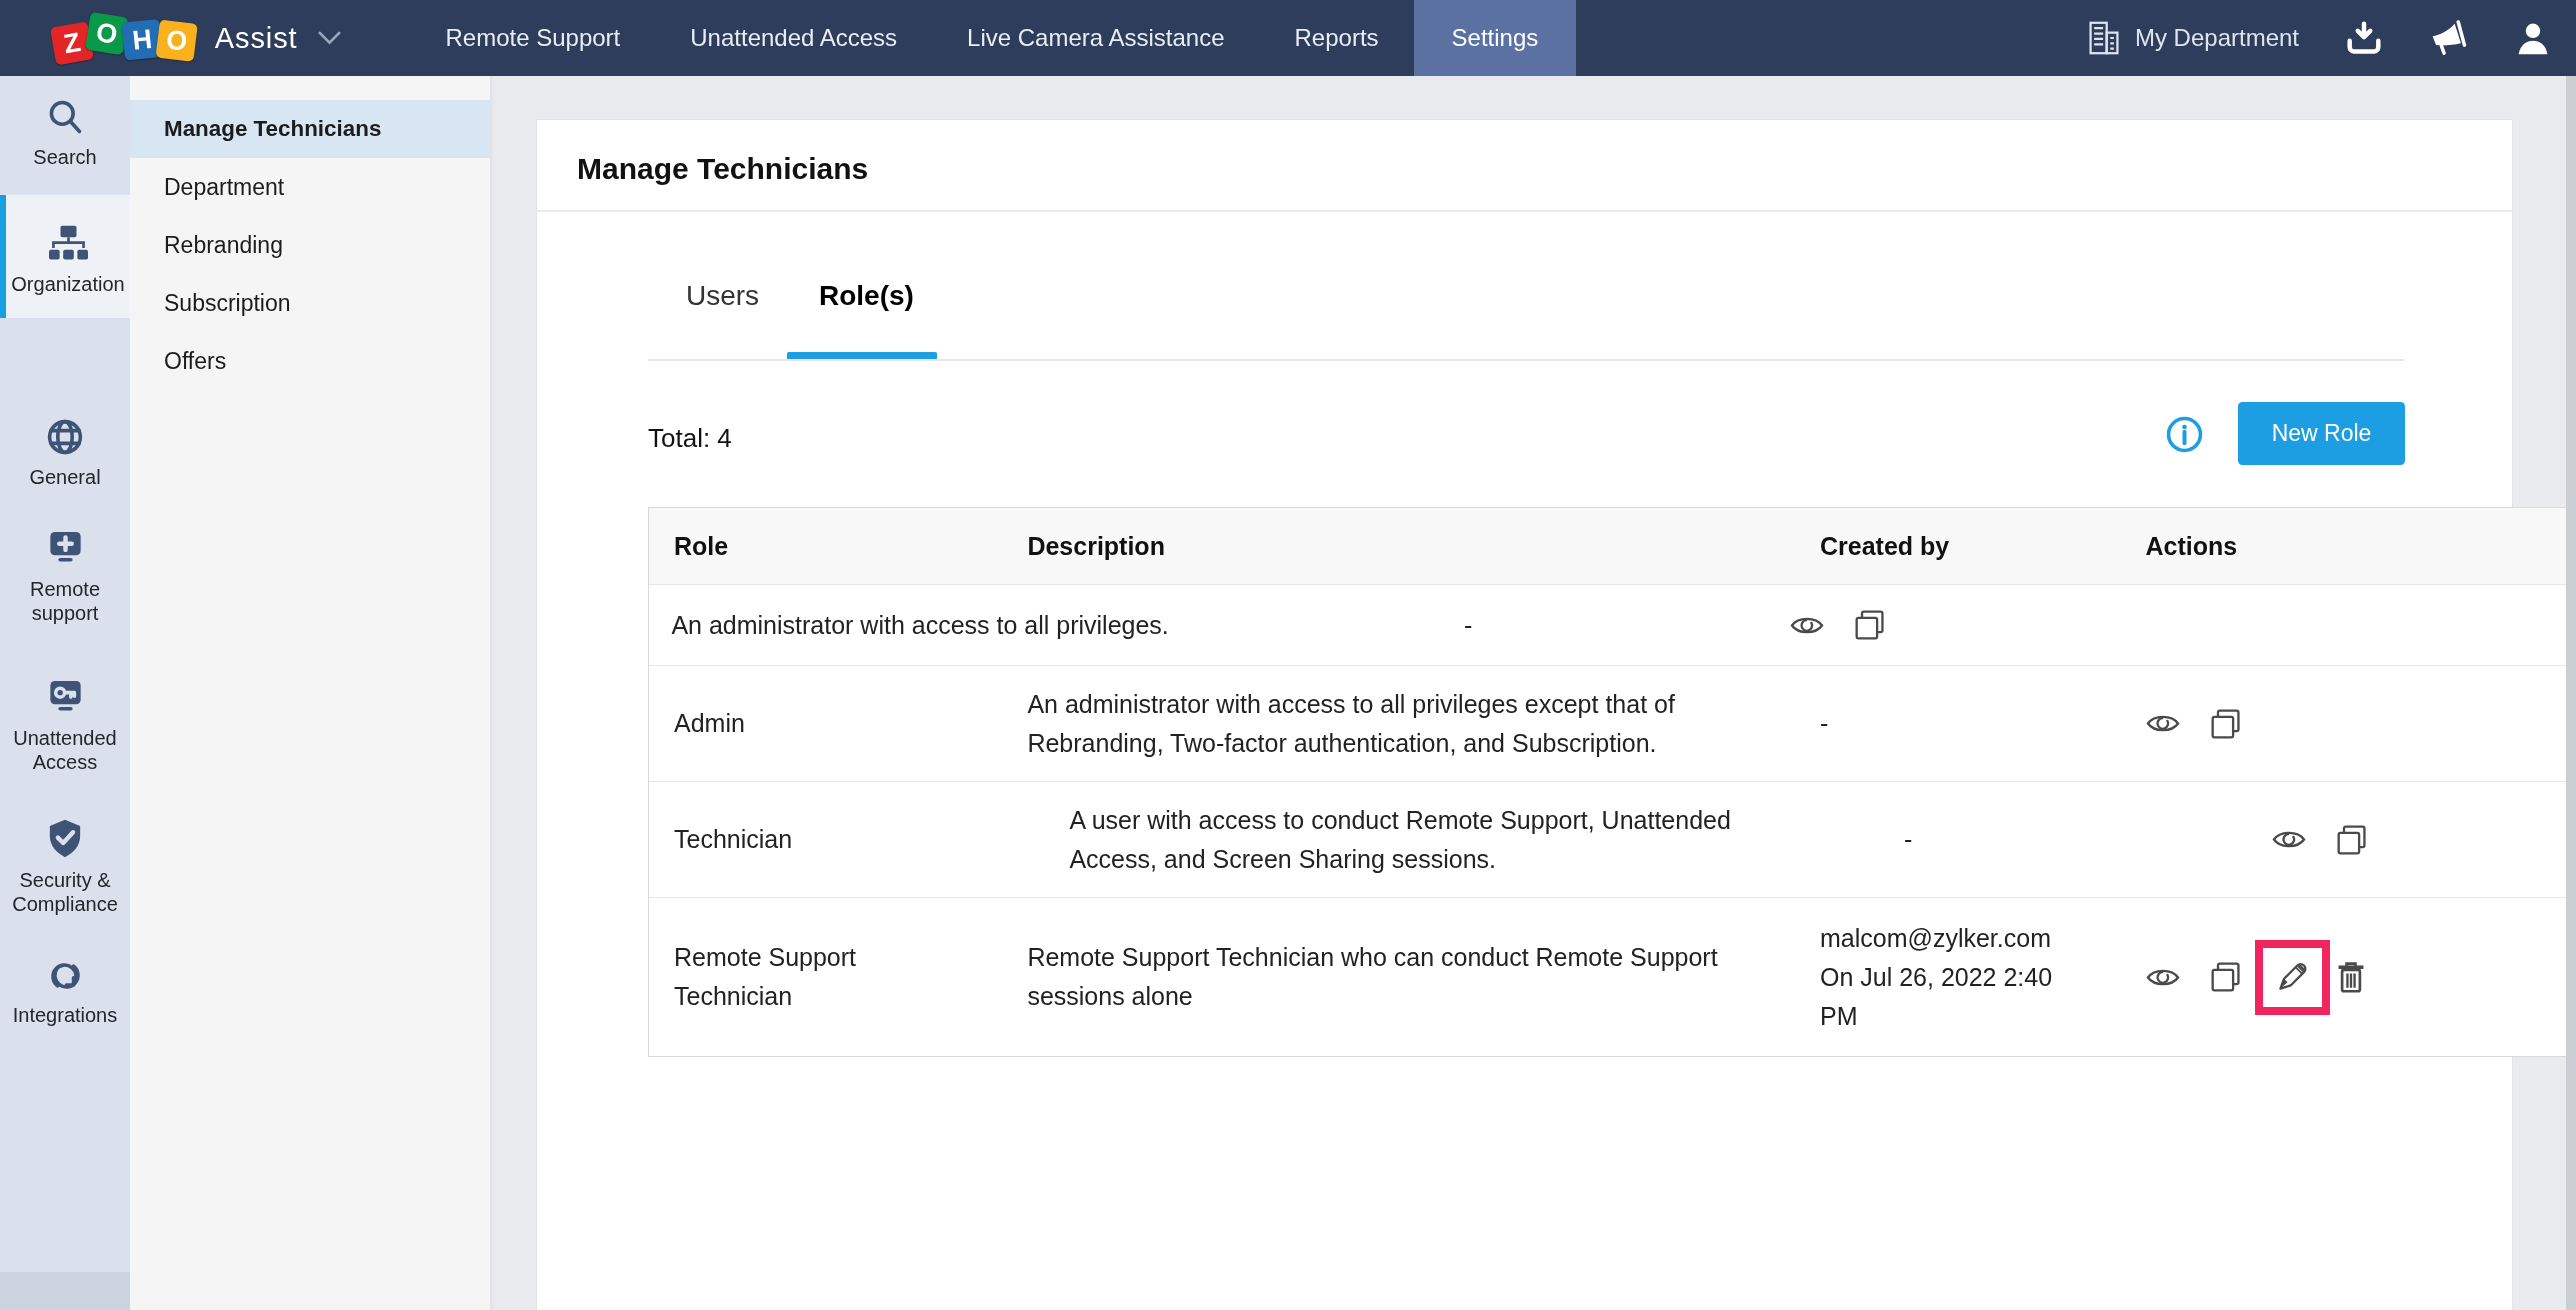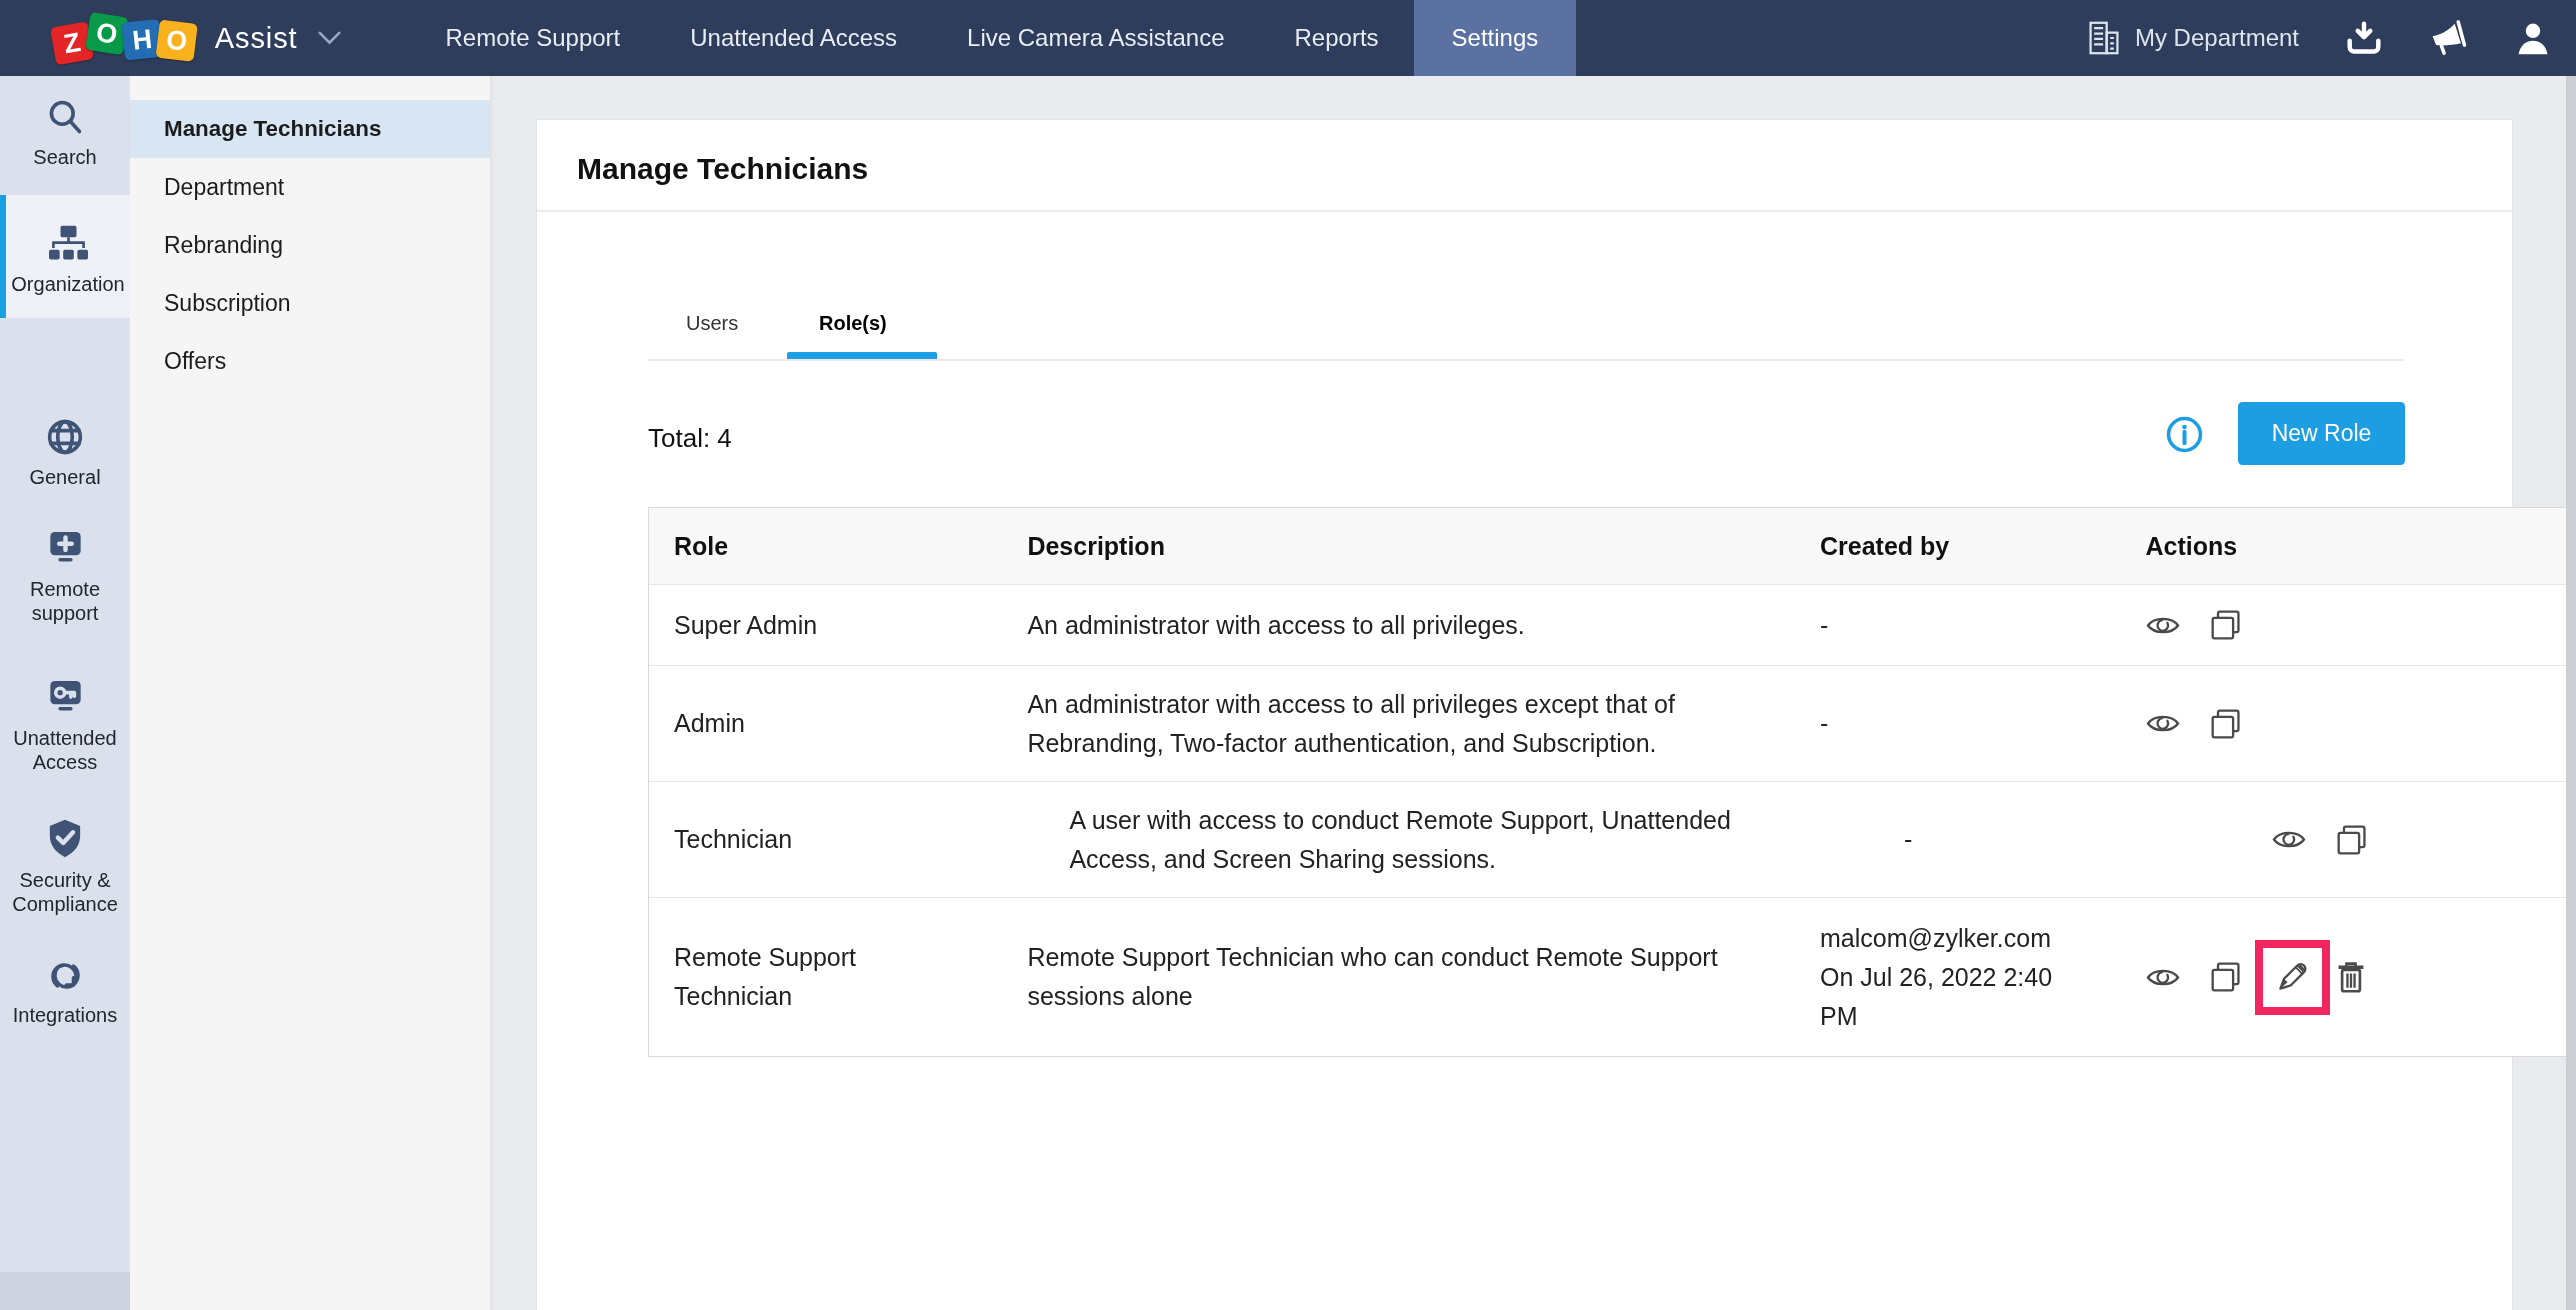--- a/index.html
+++ b/index.html
@@ -81,21 +81,21 @@
   
   .main { position:absolute; left:491px; top:76px; width:2085px; height:1234px; background:#e9ebef; }
   .vscroll { position:absolute; right:0; top:0; width:10px; height:1234px; background:#cbcfd4; }
   .card {
     position:absolute; left:45px; top:43px; width:1977px; height:1191px;
     background:#ffffff; border:0.9px solid #e3e3e3; border-bottom:none;
   }
   .page-title { position:absolute; left:40px; top:32px; font-size:30px; font-weight:600; color:#111; }
   .title-divider { position:absolute; left:0; top:90px; width:100%; height:1.8px; background:#ebebeb; }
 
-  .tab { position:absolute; top:192px; font-size:20px; color:#333; cursor:pointer; }
+  .tab { position:absolute; top:160px; font-size:28px; color:#333; cursor:pointer; }
   .tab-users { left:149px; }
   .tab-roles { left:282px; font-weight:bold; color:#000000; }
   .tab-underline { position:absolute; left:250px; top:232px; width:150px; height:9px; background:#1e9fe3; border-radius:1.8px; }
   .tabs-baseline { position:absolute; left:111px; top:239px; width:1756px; height:1.8px; background:#e8e8e8; }
 
   .total { position:absolute; left:111px; top:303px; font-size:26px; color:#111; }
   .info-btn { position:absolute; left:1628px; top:295px; cursor:pointer; }
   .new-role-btn {
     position:absolute; left:1701px; top:282px; width:167px; height:63px;
     background:#1d9de2; border:none; border-radius:4.5px; color:#ffffff;
@@ -304,23 +304,20 @@
     <div class="roles-table">
 
       <div class="t-row t-head">
         <div class="c-role">Role</div>
         <div class="c-desc">Description</div>
         <div class="c-created">Created by</div>
         <div class="c-actions">Actions</div>
       </div>
 
       <div class="t-row row-1">
-        <div class="c-role">
-            <div class="cell-text">Super Admin</div>
-          </div>
         <div class="c-desc">
             <div class="cell-text">An administrator with access to all privileges.</div>
           </div>
         <div class="c-created">
             <div class="cell-text">-</div>
           </div>
         <div class="c-actions">
           <span class="act-ico">
             <svg width="34" height="23" viewBox="0 0 38 26">
                 <path d="M2 13 C9 3 29 3 36 13 C29 23 9 23 2 13 Z" fill="none" stroke="currentColor" stroke-width="2.6"></path>

